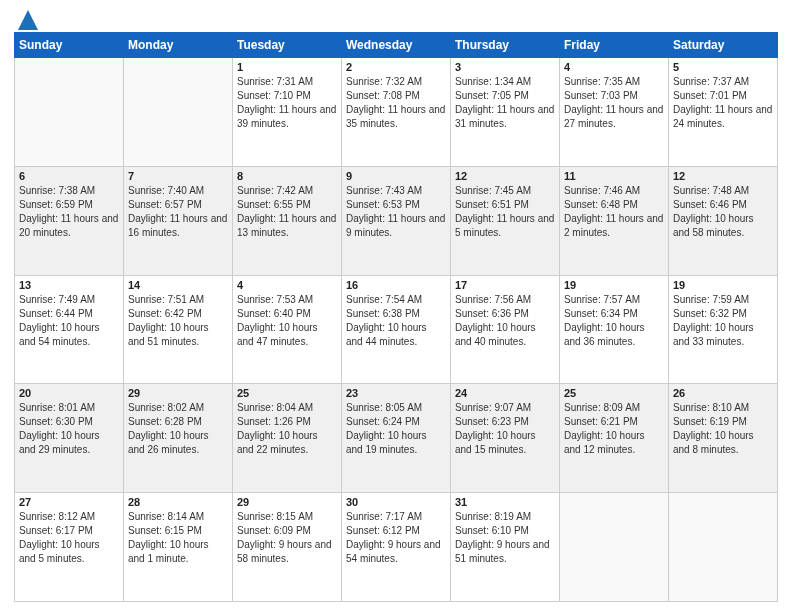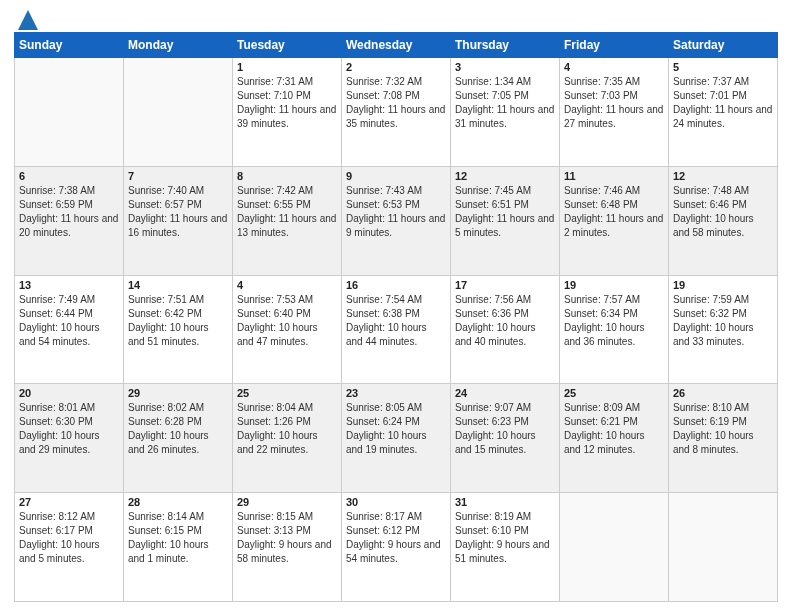--- a/index.html
+++ b/index.html
@@ -295,26 +295,26 @@
           </td>
           <td>
             <span class="day-num">28</span>
             <div class="day-info">Sunrise: 8:14 AM
 Sunset: 6:15 PM
 Daylight: 10 hours and 1 minute.</div>
           </td>
           <td>
             <span class="day-num">29</span>
             <div class="day-info">Sunrise: 8:15 AM
-Sunset: 3:13 PM
+Sunset: 6:09 PM
 Daylight: 9 hours and 58 minutes.</div>
           </td>
           <td>
             <span class="day-num">30</span>
-            <div class="day-info">Sunrise: 8:17 AM
+            <div class="day-info">Sunrise: 7:17 AM
 Sunset: 6:12 PM
 Daylight: 9 hours and 54 minutes.</div>
           </td>
           <td>
             <span class="day-num">31</span>
             <div class="day-info">Sunrise: 8:19 AM
 Sunset: 6:10 PM
 Daylight: 9 hours and 51 minutes.</div>
           </td>
           <td class="empty"></td>

